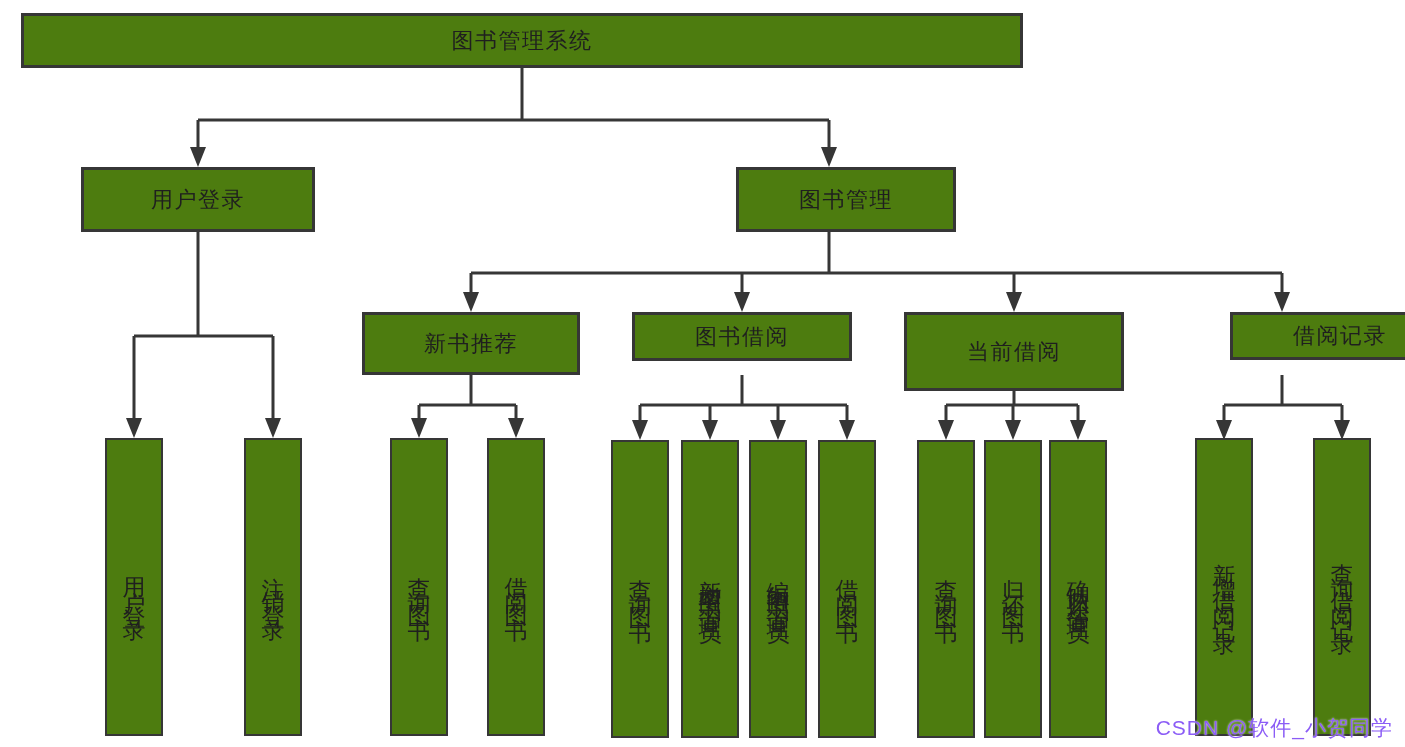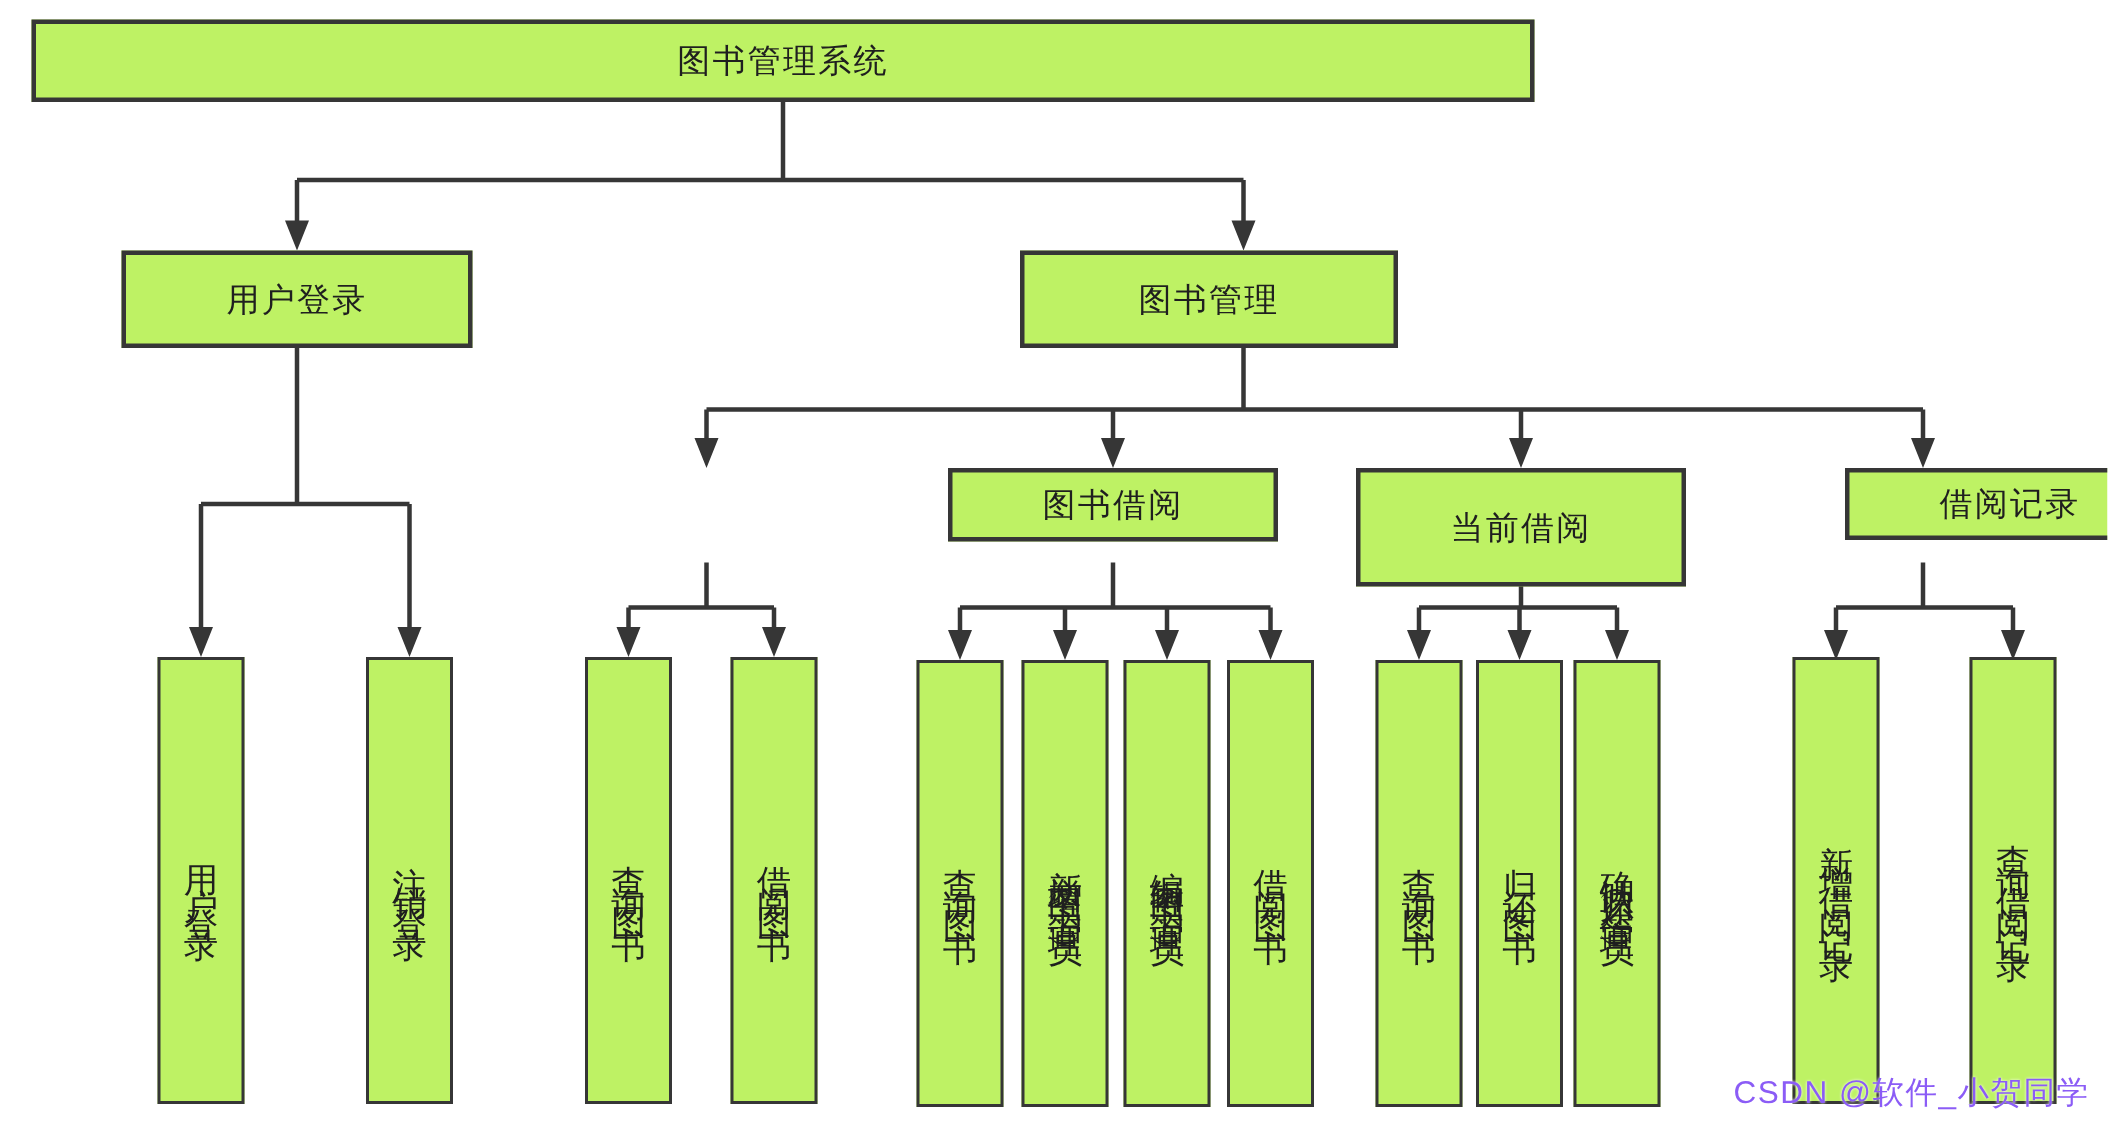--- a/index.html
+++ b/index.html
@@ -2,21 +2,21 @@
 <html><head>
 <meta charset="utf-8">
 <style>
   html,body{margin:0;padding:0;background:#ffffff;}
   .stage{
     position:relative;width:1405px;height:747px;background:#ffffff;overflow:hidden;
     font-family:"Liberation Sans","DejaVu Sans",sans-serif;color:#1f1f1f;
   }
   .wires{position:absolute;left:0;top:0;width:1405px;height:747px;}
   .box{
-    position:absolute;background:#bef264;border:3px solid #363636;box-sizing:border-box;
+    position:absolute;background:#4d7c0f;border:3px solid #363636;box-sizing:border-box;
     display:flex;align-items:center;justify-content:center;
   }
   .h{font-size:22px;letter-spacing:1.5px;white-space:nowrap;}
   .v{border-width:2px;}
   .v span{
     writing-mode:vertical-lr;text-orientation:mixed;
     font-size:23px;line-height:1;letter-spacing:14px;white-space:nowrap;
   }
   .v span.tight{letter-spacing:6px;}
   .watermark{
@@ -51,24 +51,27 @@
          M1216 420 L1232 420 L1224 440 Z  M1334 420 L1350 420 L1342 440 Z"></path>
   </svg>
 
   <div class="box h" style="left:21px;top:13px;width:1002px;height:55px">
     <span>图书管理系统</span>
   </div>
 
   <div class="box h" style="left:81px;top:167px;width:234px;height:65px">
     <span>用户登录</span>
   </div>
-  <div class="box h" style="left:680px;top:167px;width:252px;height:65px">
+  <div class="box h" style="left:736px;top:167px;width:220px;height:65px">
     <span>图书管理</span>
   </div>
 
+  <div class="box h" style="left:362px;top:312px;width:218px;height:63px">
+    <span>新书推荐</span>
+  </div>
   <div class="box h" style="left:632px;top:312px;width:220px;height:49px">
     <span>图书借阅</span>
   </div>
   <div class="box h" style="left:904px;top:312px;width:220px;height:79px">
     <span>当前借阅</span>
   </div>
   <div class="box h" style="left:1230px;top:312px;width:220px;height:48px">
     <span>借阅记录</span>
   </div>
 

